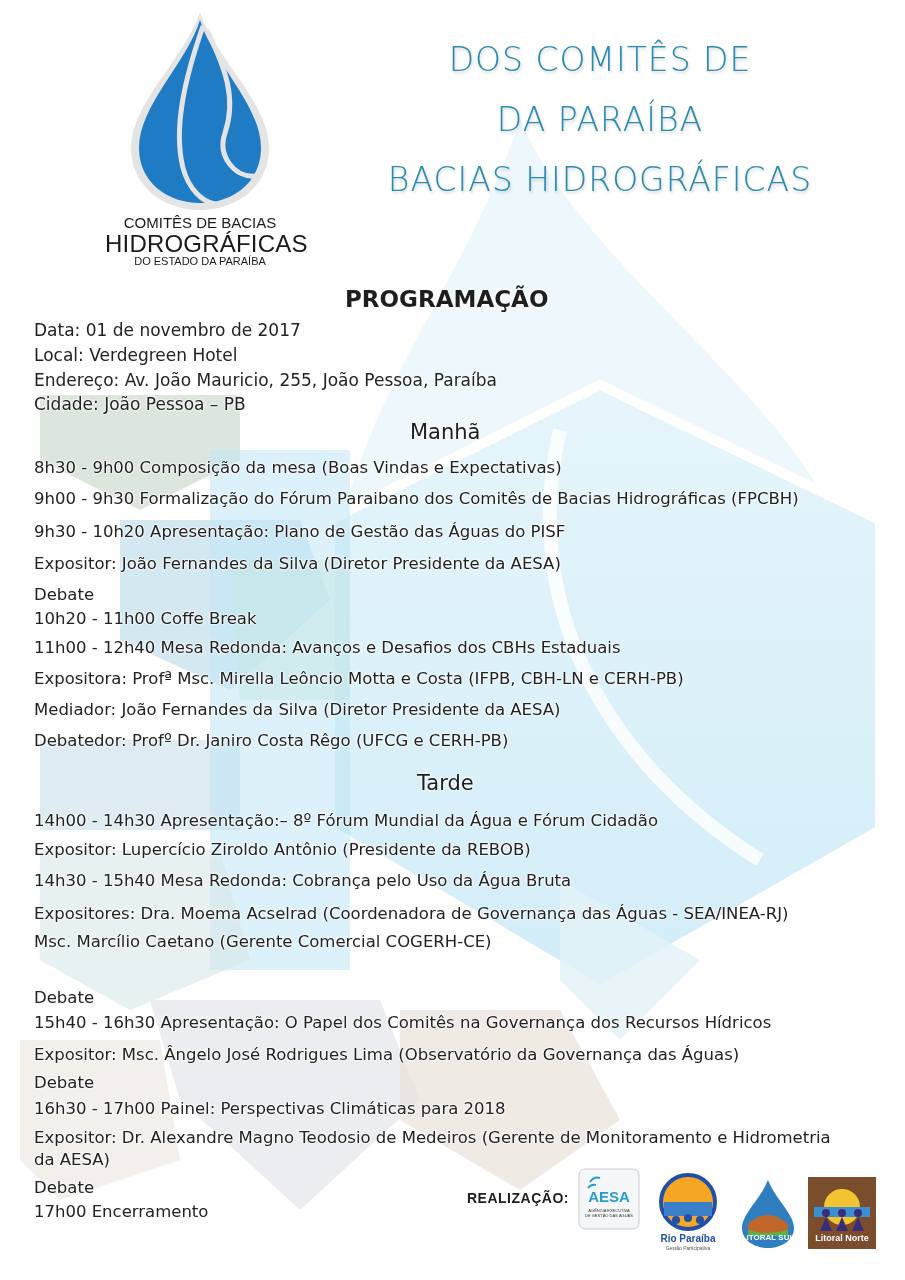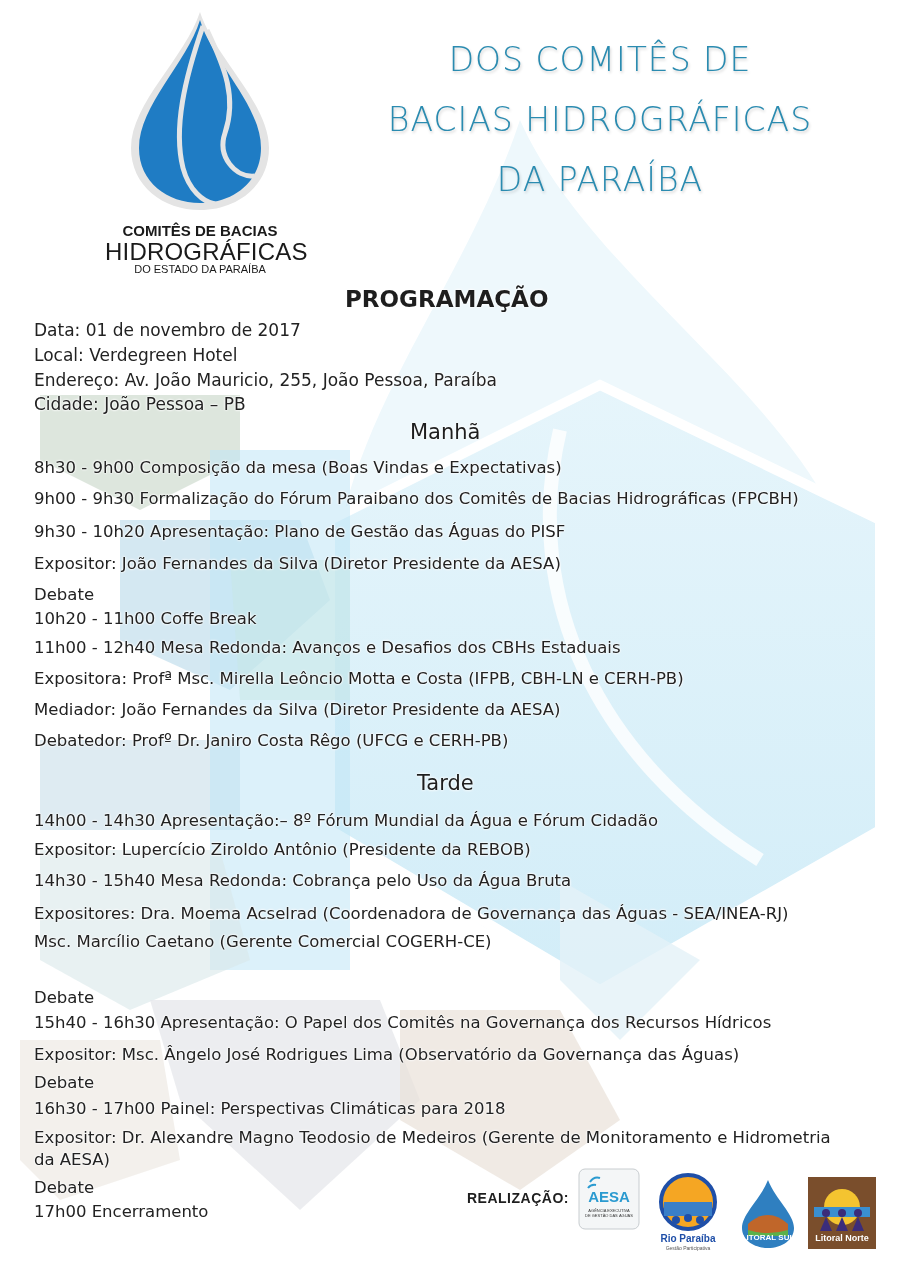--- a/index.html
+++ b/index.html
@@ -9,21 +9,21 @@
     font-family:"DejaVu Sans", sans-serif;
     color:#1e1e1e;
   }
   .bg { position:absolute; inset:0; z-index:0; }
   .layer { position:absolute; z-index:1; }
 
   
   .logo { left:105px; top:8px; width:190px; }
   .logo svg { display:block; margin:0 auto; }
   .logo-text { text-align:center; font-family:"Liberation Sans", sans-serif; color:#1a1a1a; line-height:1.05; }
-  .logo-l1 { font-size:15px; font-weight:700; margin-top:10px; }
+  .logo-l1 { font-size:15px; font-weight:400; margin-top:2px; }
   .logo-l2 { font-size:24px; font-weight:400; letter-spacing:0.2px; }
   .logo-l3 { font-size:11px; font-weight:500; }
 
   
   .title { left:340px; top:30px; width:520px; text-align:center; }
   .title div {
     font-family:"DejaVu Sans", sans-serif; font-weight:300;
     font-size:33px; line-height:60px; color:#2a8bb0; letter-spacing:1px;
     text-shadow:1px 2px 3px rgba(0,0,0,0.18);
   }
@@ -83,22 +83,22 @@
   </svg>
   <div class="logo-text">
     <div class="logo-l1">COMITÊS DE BACIAS</div>
     <div class="logo-l2">HIDROGRÁFICAS</div>
     <div class="logo-l3">DO ESTADO DA PARAÍBA</div>
   </div>
 </div>
 
 <div class="layer title">
   <div>DOS COMITÊS DE</div>
+  <div>DA PARAÍBA</div>
   <div>BACIAS HIDROGRÁFICAS</div>
-  <div>DA PARAÍBA</div>
 </div>
 
 <div class="layer heading prog">PROGRAMAÇÃO</div>
 
 <div class="layer" style="left:0;top:0;width:761px;height:1280px;">
   <div class="line info" style="top:320px">Data: 01 de novembro de 2017</div>
   <div class="line info" style="top:345px">Local: Verdegreen Hotel</div>
   <div class="line info" style="top:370px">Endereço: Av. João Mauricio, 255, João Pessoa, Paraíba</div>
   <div class="line info" style="top:394px">Cidade: João Pessoa – PB</div>
 

